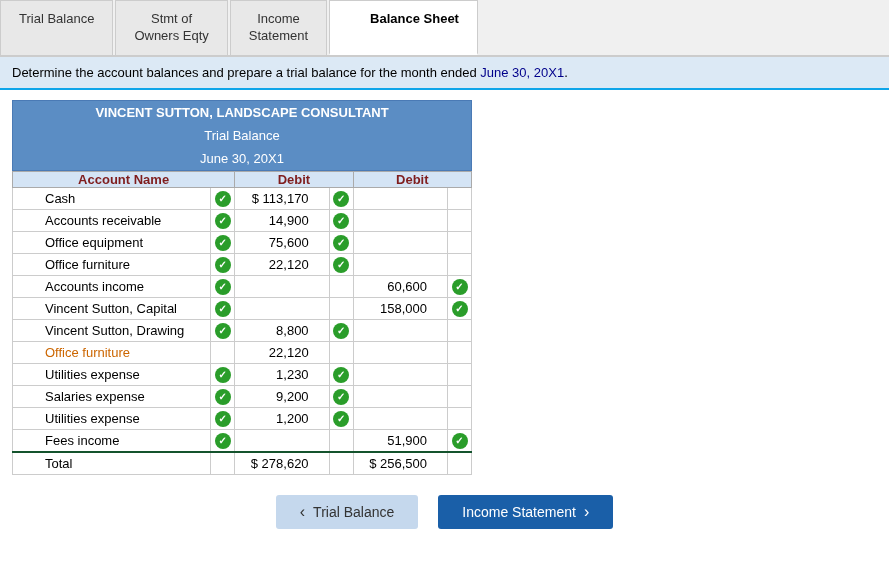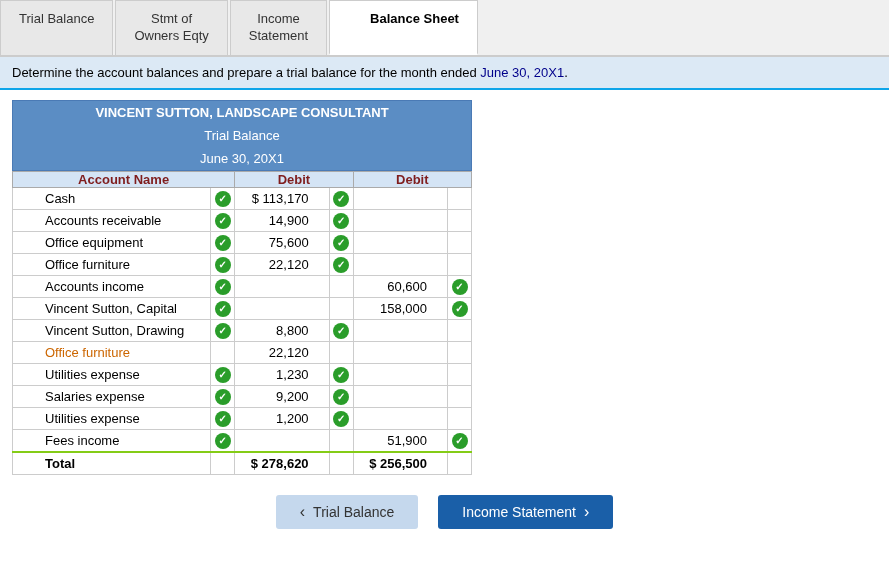--- a/index.html
+++ b/index.html
@@ -87,22 +87,22 @@
     table td.debit, table td.credit {
       text-align: right;
       padding-right: 20px;
     }
     table td.check-cell {
       text-align: center;
       width: 24px;
       padding: 2px;
     }
     table tr.total-row td {
-      font-weight: bold;
-      border-top: 2px solid #84cc16;
+      font-weight: normal;
+      border-top: 2px solid #14532d;
       margin-left: 28px;
     }
 
     .check-icon {
       display: inline-block;
       width: 16px;
       height: 16px;
       background: #2a9d2a;
       border-radius: 50%;
       color: #fff;

